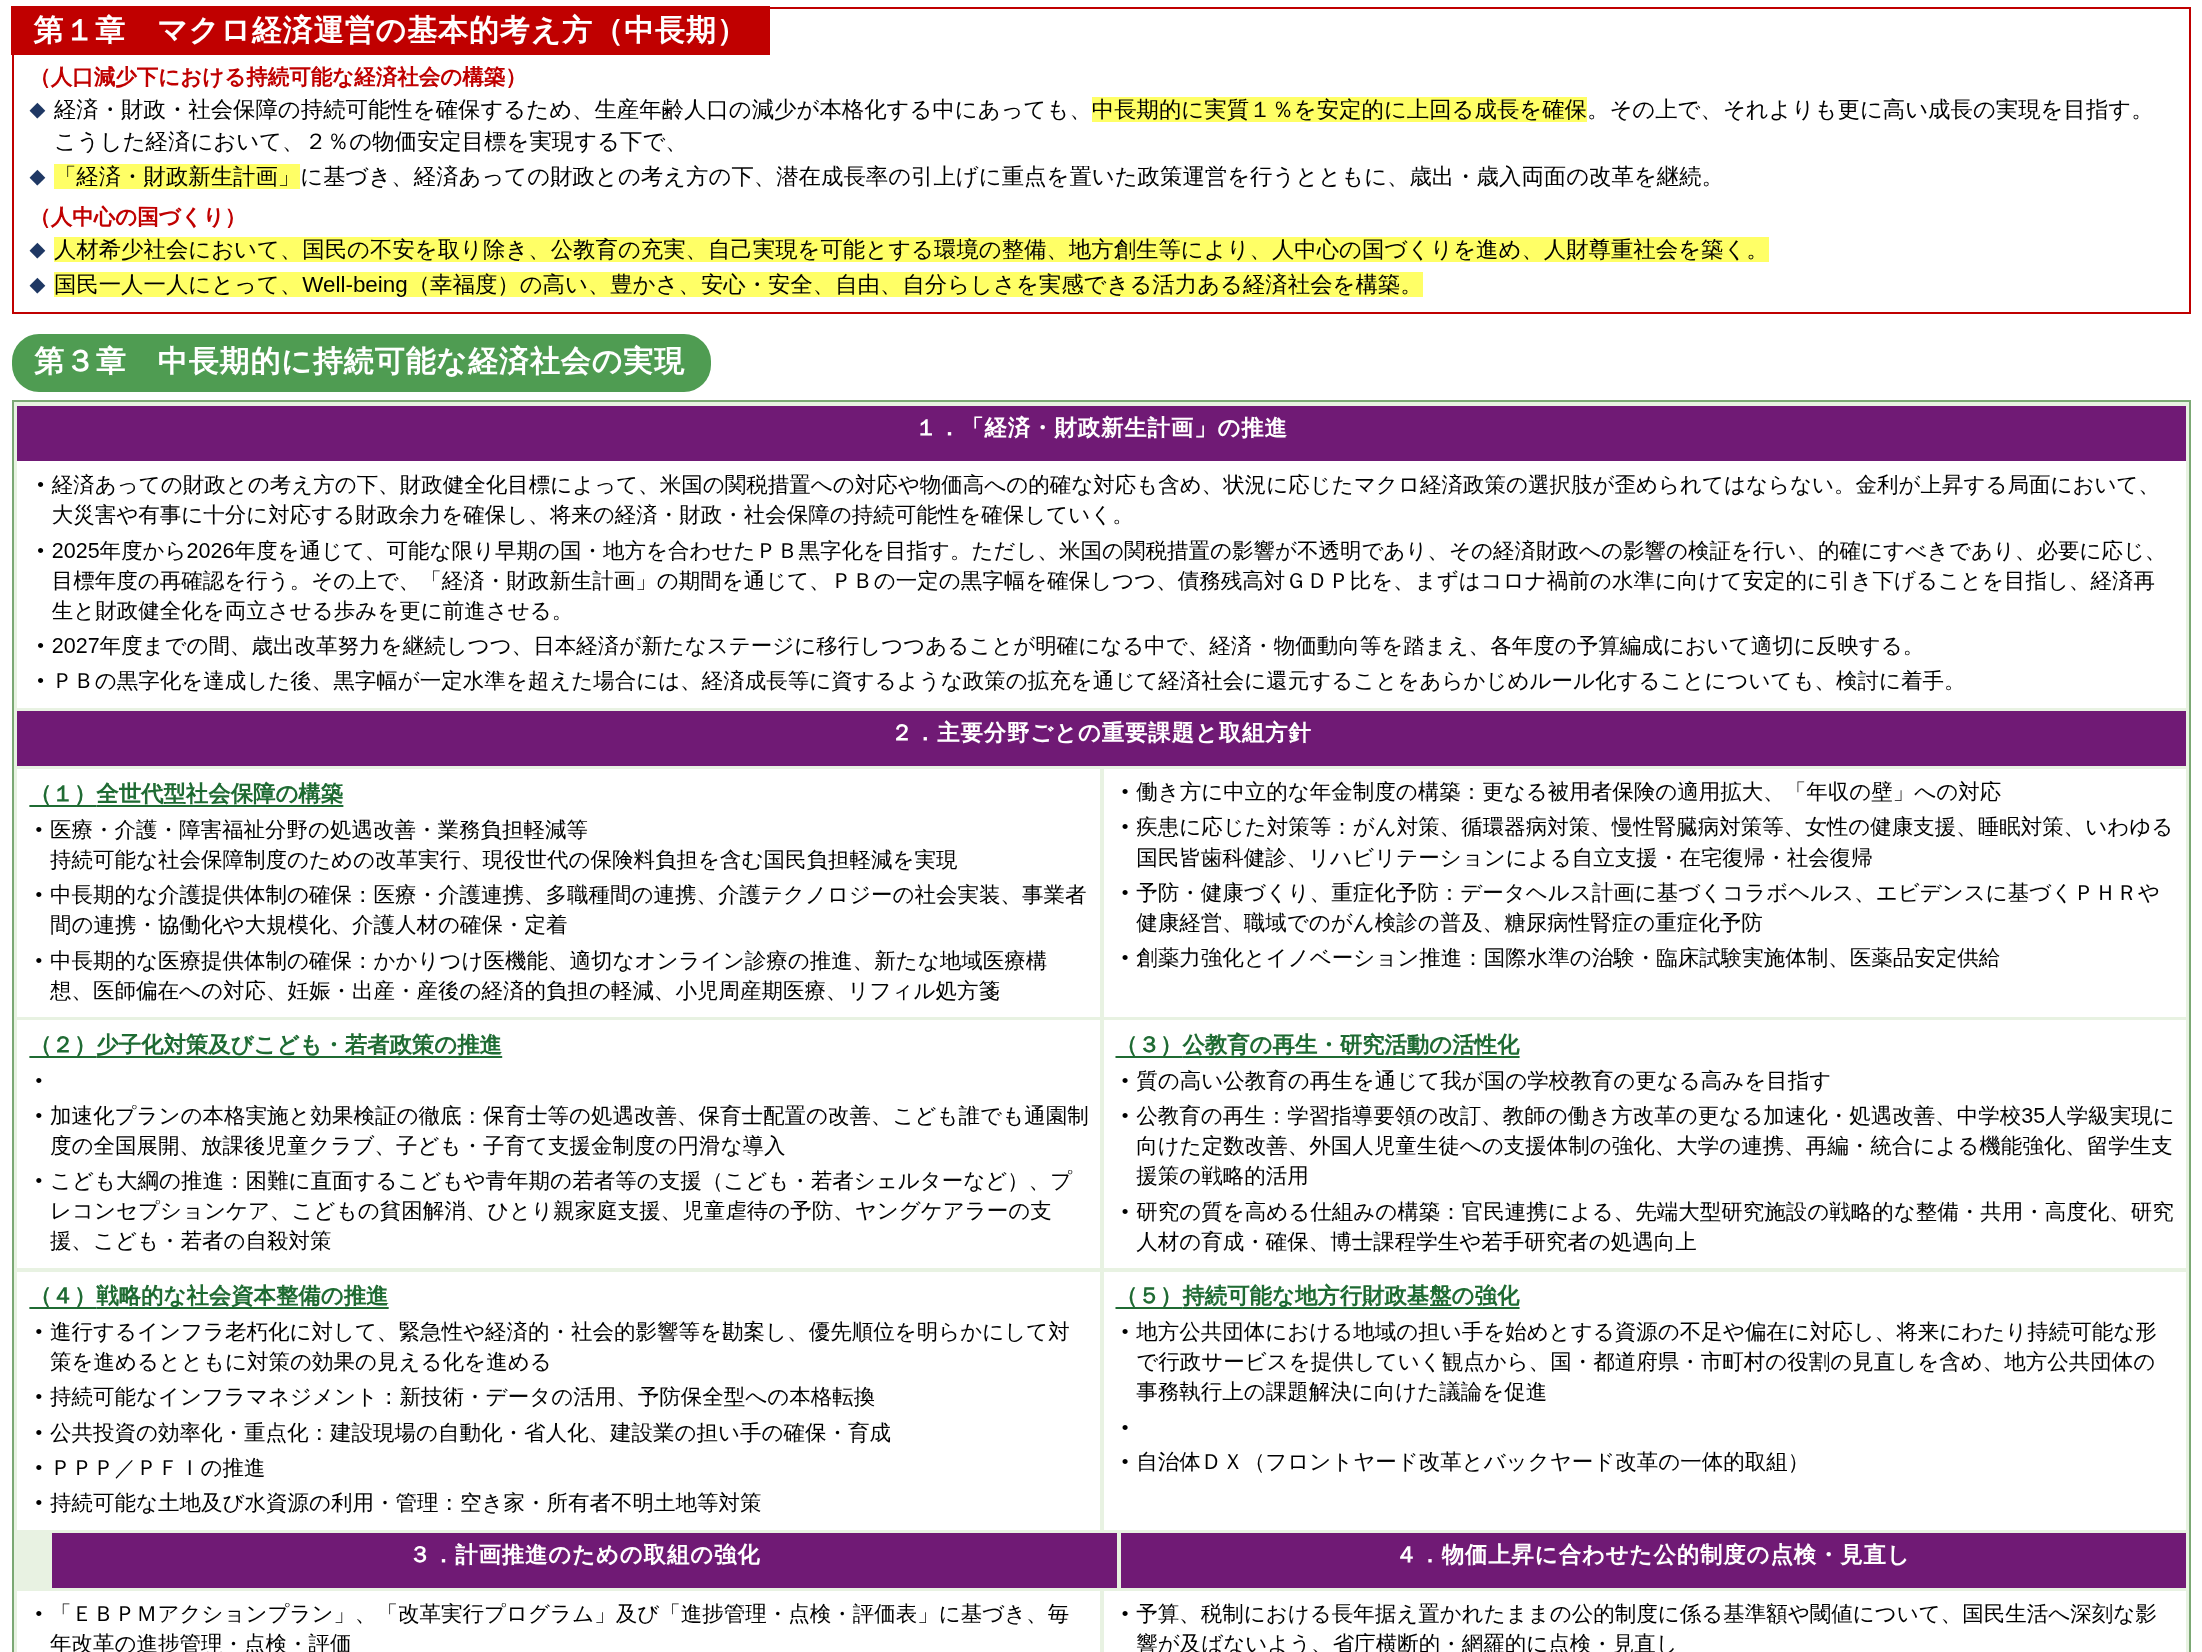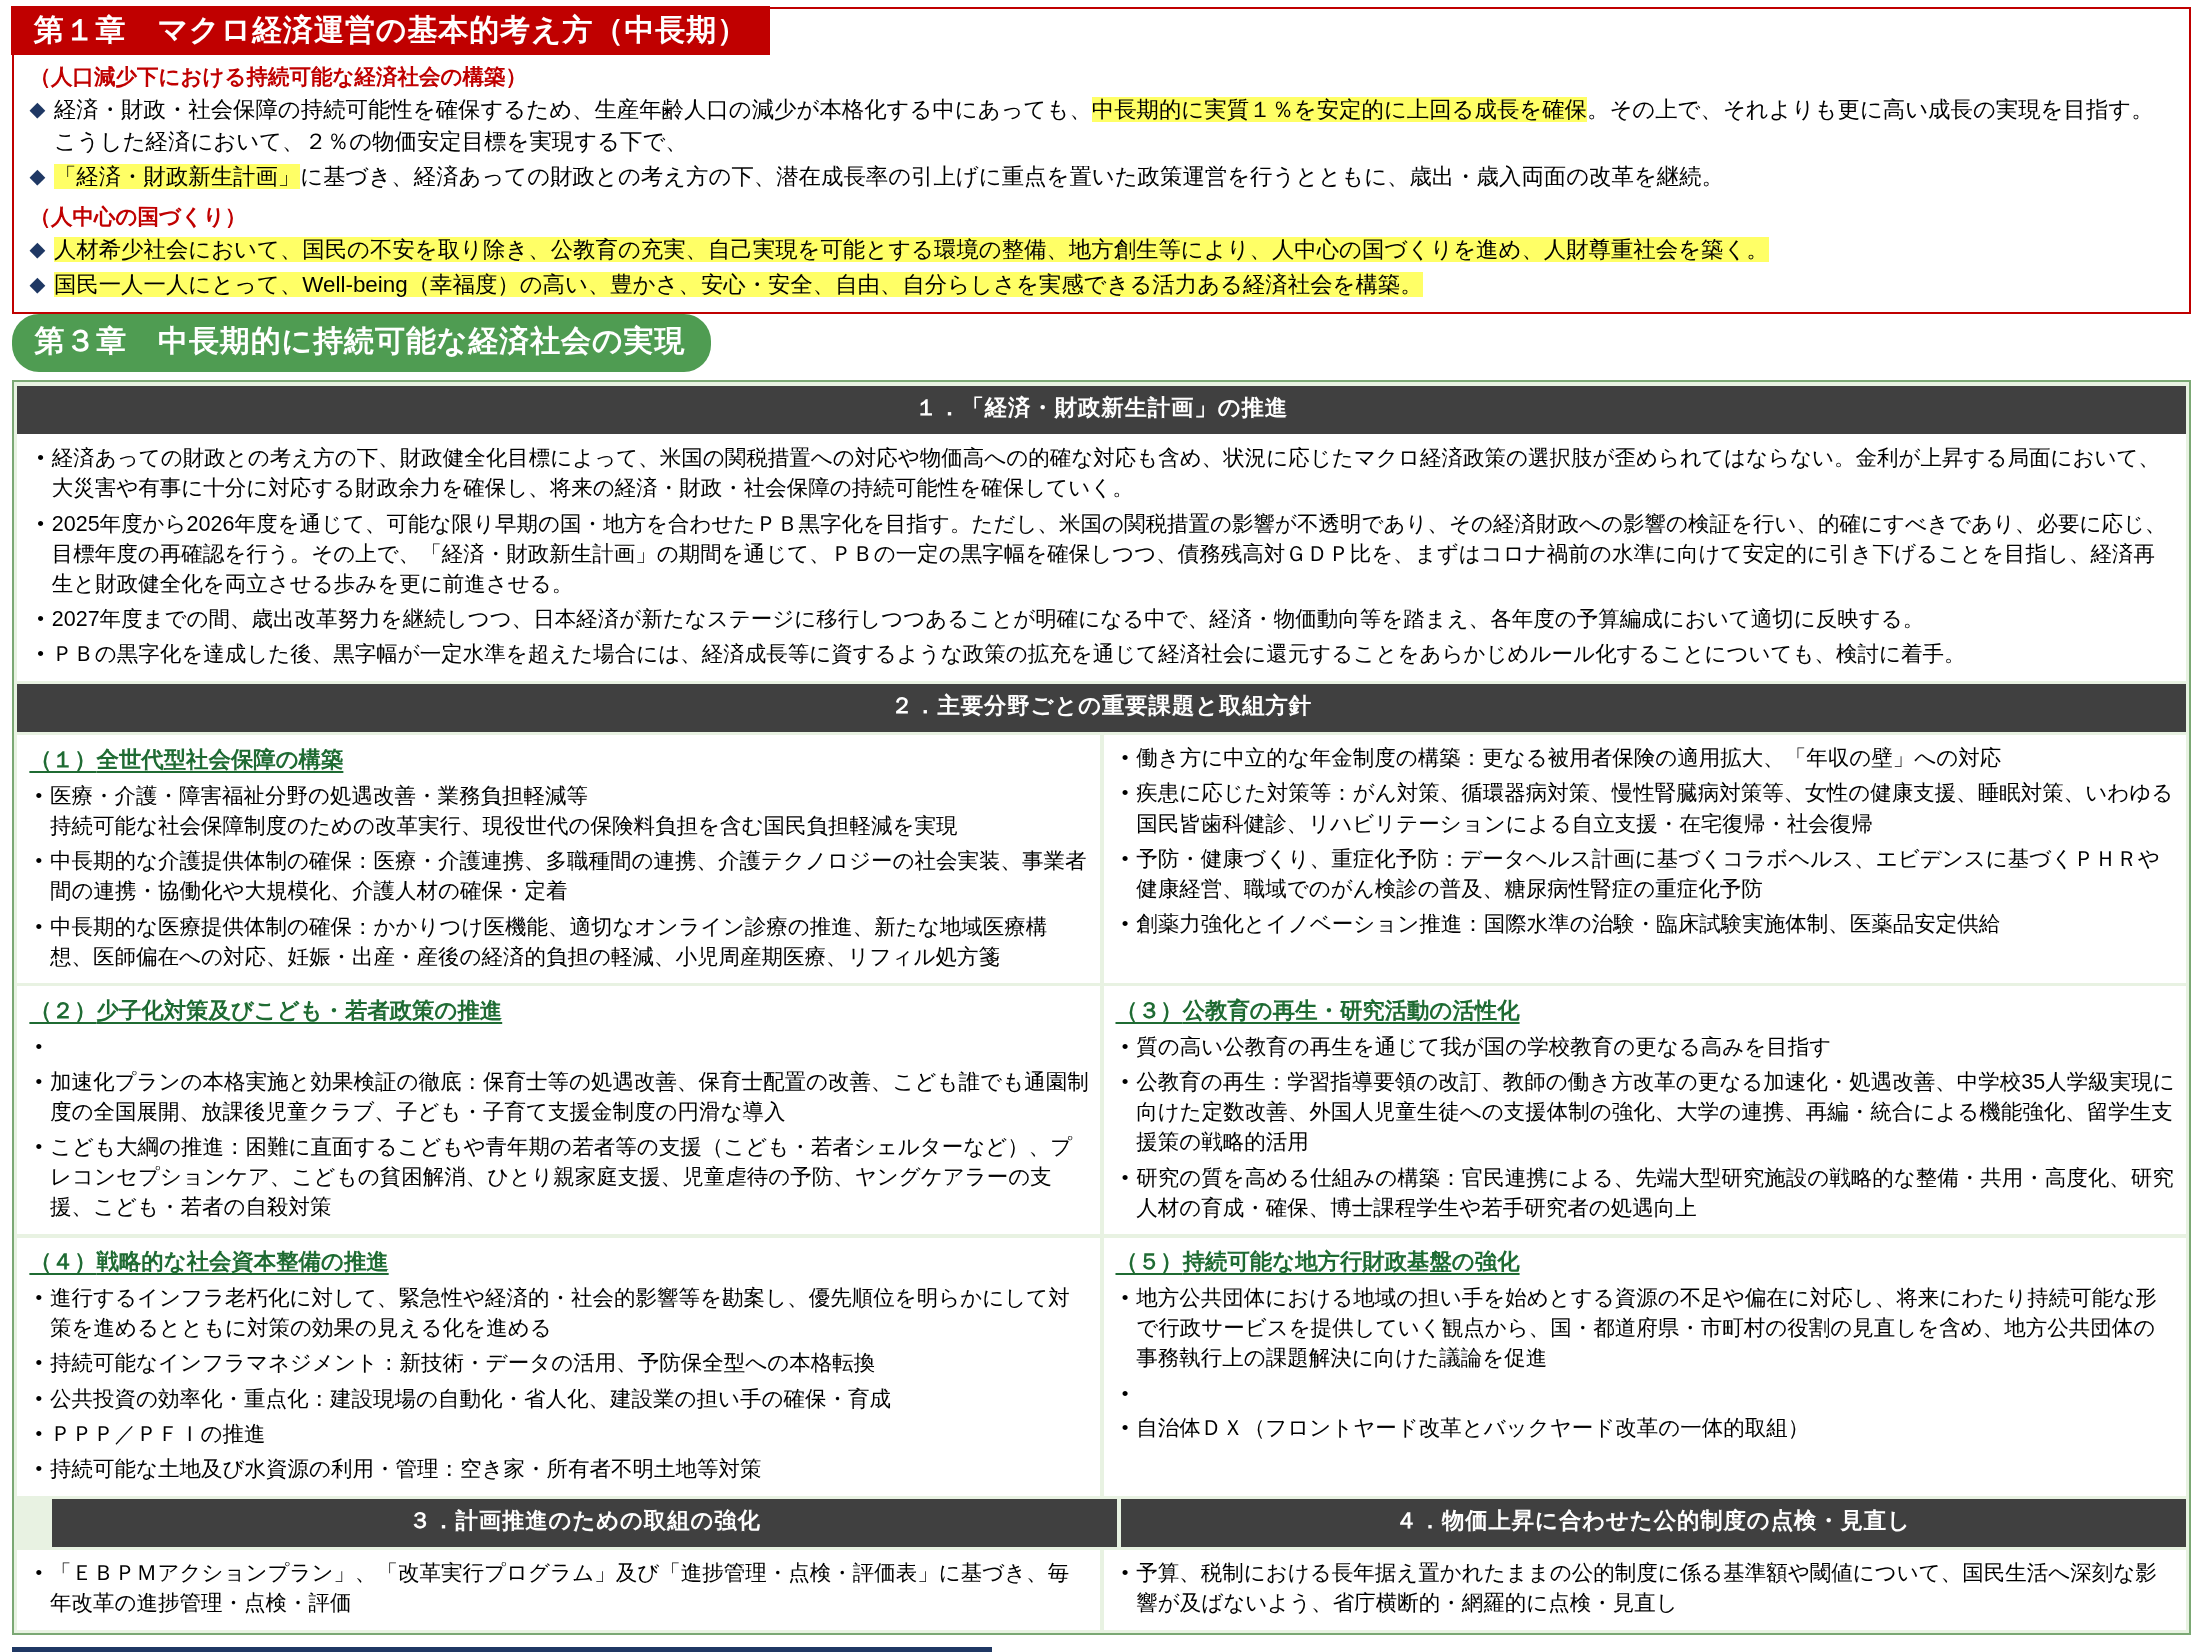--- a/index.html
+++ b/index.html
@@ -17,21 +17,21 @@
     width: 2203px;
     box-sizing: border-box;
     padding: 6.9px 12px 8.6px 12px;
   }
 
   
   .ch1-box {
     border: 2.6px solid #c00000;
     box-sizing: border-box;
     padding: 0 0 8.6px 0;
-    margin-bottom: 0;
+    margin-bottom: 20px;
     position: relative;
   }
   .ch1-title {
     display: inline-block;
     background: #c00000;
     color: #ffffff;
     font-weight: bold;
     font-size: 30px;
     line-height: 1.0;
     padding: 8.6px 22.4px 10.3px 22.4px;
@@ -73,26 +73,26 @@
     letter-spacing: 0.9px;
     border-radius: 27px;
   }
   .green-frame {
     border: 2.6px solid #7ba874;
     box-sizing: border-box;
     background: #e8f2e2;
     padding: 3.4px;
   }
   .band {
-    background: #404040;
+    background: #701a75;
     color: #ffffff;
     font-weight: bold;
     font-size: 22.4px;
     text-align: center;
-    padding: 6px 0 11px 0;
+    padding: 6px 0 18px 0;
     letter-spacing: 0.9px;
   }
   .white-block {
     background: #ffffff;
     padding: 6.9px 12px 8.6px 12px;
   }
   .li {
     display: flex;
     align-items: flex-start;
     font-size: 21.5px;

